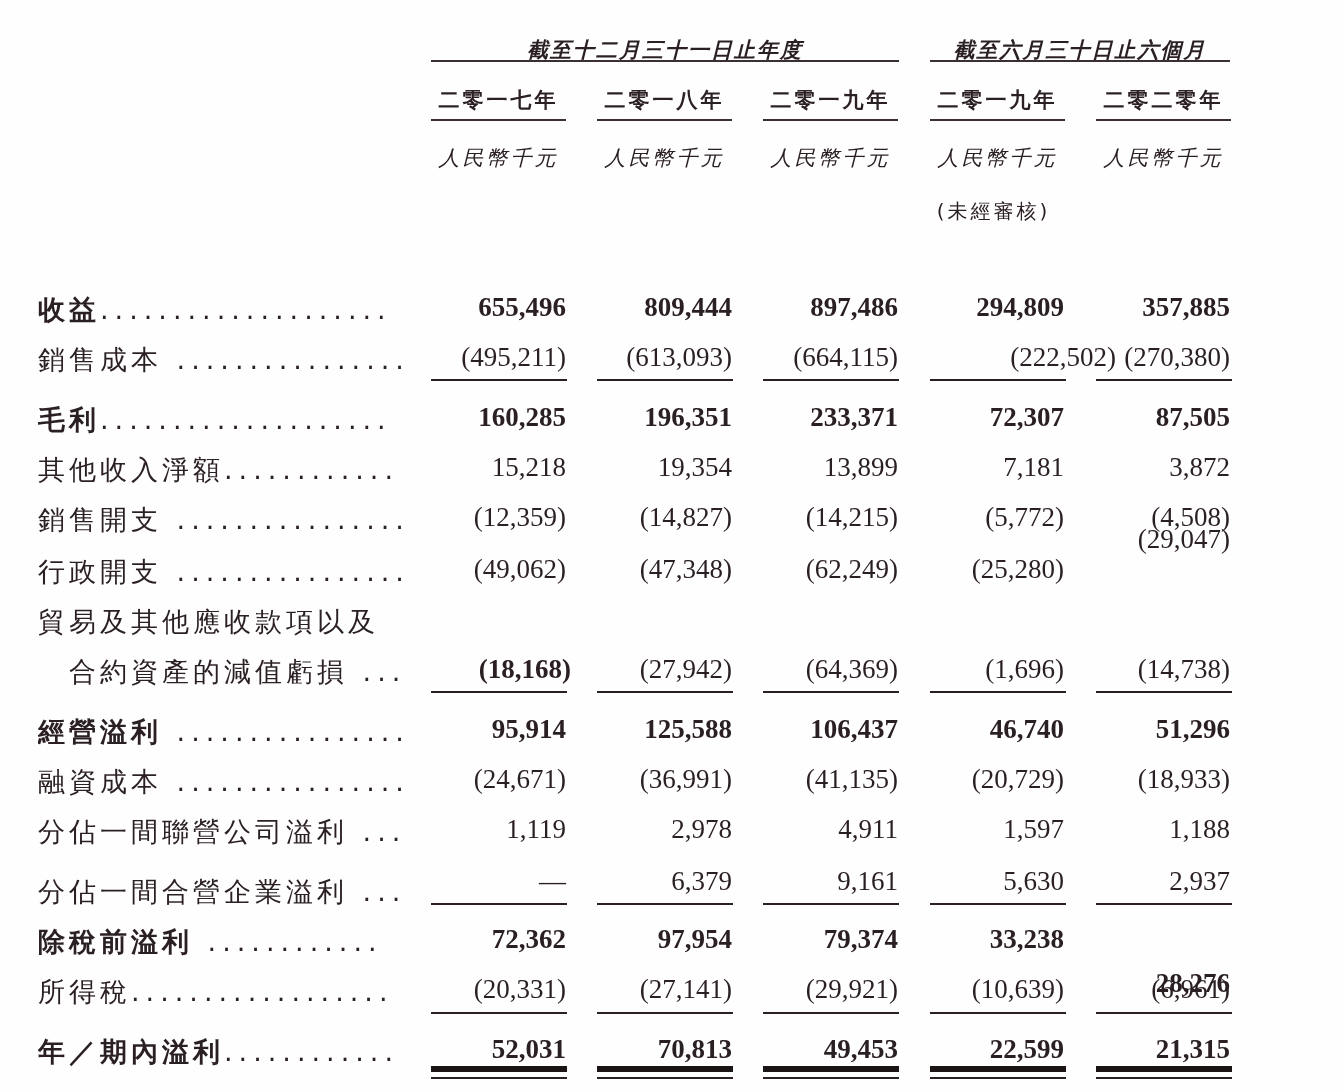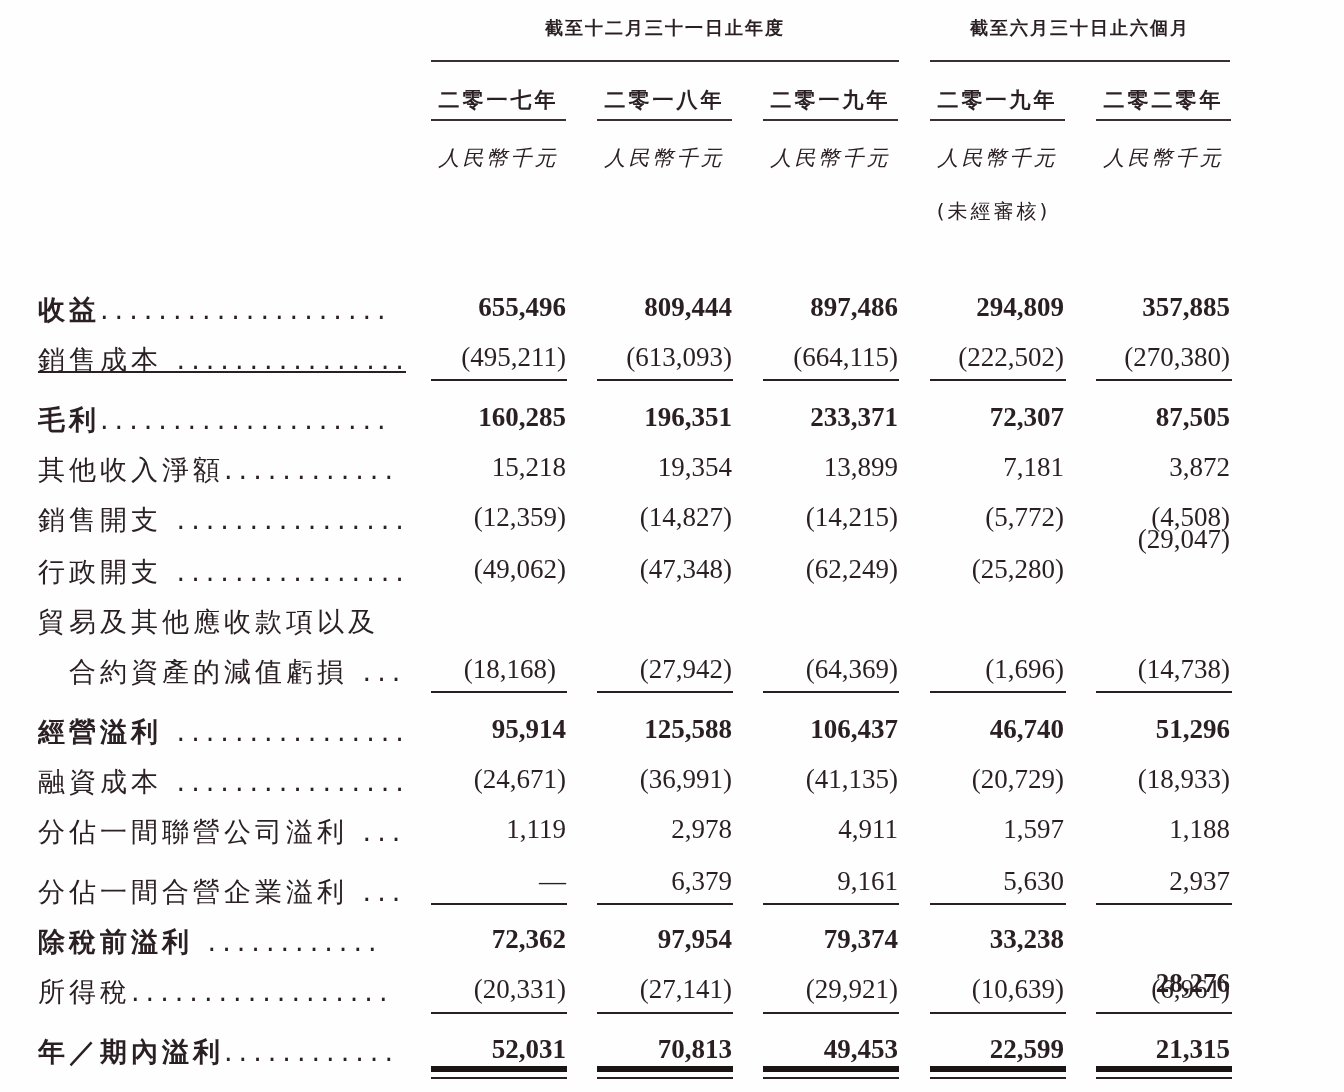--- a/index.html
+++ b/index.html
@@ -1,18 +1,18 @@
 <!DOCTYPE html>
 <html><head>
 <meta charset="utf-8">
 <style>
   html, body { margin:0; padding:0; background:#fefefe; }
   body { width:1344px; height:1092px; position:relative; overflow:hidden; color:#2a1f22;
          font-family:"DejaVu Sans", sans-serif; }
-  .grp-head { position:absolute; top:16px; height:32px; font-size:18px; font-weight:bold; text-align:center; letter-spacing:2px; }
+  .grp-head { position:absolute; top:36px; height:32px; font-size:21px; font-weight:bold; text-align:center; letter-spacing:2px;font-style:italic; }
   .grp-line { position:absolute; top:60px; height:2px; background:#3a3030; }
   .col-head { position:absolute; top:86px; height:32px; font-size:21px; font-weight:bold; text-align:center; letter-spacing:3px; }
   .col-line { position:absolute; top:119px; height:2px; background:#3a3030; }
   .unit { position:absolute; top:144px; font-size:21px; font-style:italic; text-align:center; letter-spacing:3px; }
   .note { position:absolute; top:198px; font-size:20px; text-align:center; letter-spacing:3px; }
   .label { position:absolute; left:38px; width:368px; font-size:27px; white-space:nowrap; overflow:hidden; letter-spacing:4px; }
   .label.bold { font-weight:bold; }
   .label .dots { letter-spacing:6px; }
   .val { position:absolute; font-family:"Liberation Serif", serif; font-size:27px; text-align:right; }
   .val.bold { font-weight:bold; }
@@ -48,25 +48,25 @@
 <div class="col-line" style="left:1096px;width:135px;"></div>
 <div class="unit" style="left:1096px;width:135px;">人民幣千元</div>
 
 <div id="rows">
     <div class="label bold" style="top: 292px;"><span>收益</span><span class="dots" style="font-weight: normal;">....................</span></div>
     <div class="val bold" style="top: 292px; left: 426px; width: 140px;">655,496</div>
     <div class="val bold" style="top: 292px; left: 592px; width: 140px;">809,444</div>
     <div class="val bold" style="top: 292px; left: 758px; width: 140px;">897,486</div>
     <div class="val bold" style="top: 292px; left: 924px; width: 140px;">294,809</div>
     <div class="val bold" style="top: 292px; left: 1090px; width: 140px;">357,885</div>
-    <div class="label" style="top: 342px; text-decoration: underline;"><span>銷售成本</span><span class="dots" style="font-weight: normal;"> ................</span></div>
+    <div class="label" style="top: 342px;"><span>銷售成本</span><span class="dots" style="font-weight: normal;"> ................</span></div>
     <div class="val" style="top: 342px; left: 426px; width: 140px;">(495,211)</div>
     <div class="val" style="top: 342px; left: 592px; width: 140px;">(613,093)</div>
     <div class="val" style="top: 342px; left: 758px; width: 140px;">(664,115)</div>
-    <div class="val" style="top: 342px; left: 924px; width: 140px;">(222,502)</div>
+    <div class="val" style="top: 342px; left: 976px; width: 140px;">(222,502)</div>
     <div class="val" style="top: 342px; left: 1090px; width: 140px;">(270,380)</div>
     <div class="label bold" style="top: 402px;"><span>毛利</span><span class="dots" style="font-weight: normal;">....................</span></div>
     <div class="val bold" style="top: 402px; left: 426px; width: 140px;">160,285</div>
     <div class="val bold" style="top: 402px; left: 592px; width: 140px;">196,351</div>
     <div class="val bold" style="top: 402px; left: 758px; width: 140px;">233,371</div>
     <div class="val bold" style="top: 402px; left: 924px; width: 140px;">72,307</div>
     <div class="val bold" style="top: 402px; left: 1090px; width: 140px;">87,505</div>
     <div class="label" style="top: 452px;"><span>其他收入淨額</span><span class="dots" style="font-weight: normal;">............</span></div>
     <div class="val" style="top: 452px; left: 426px; width: 140px;">15,218</div>
     <div class="val" style="top: 452px; left: 592px; width: 140px;">19,354</div>
@@ -85,21 +85,21 @@
     <div class="val" style="top: 554px; left: 758px; width: 140px;">(62,249)</div>
     <div class="val" style="top: 554px; left: 924px; width: 140px;">(25,280)</div>
     <div class="val" style="top: 524px; left: 1090px; width: 140px;">(29,047)</div>
     <div class="label" style="top: 604px;"><span>貿易及其他應收款項以及</span><span class="dots" style="font-weight: normal;"></span></div>
     <div class="val" style="top: 604px; left: 426px; width: 140px;"></div>
     <div class="val" style="top: 604px; left: 592px; width: 140px;"></div>
     <div class="val" style="top: 604px; left: 758px; width: 140px;"></div>
     <div class="val" style="top: 604px; left: 924px; width: 140px;"></div>
     <div class="val" style="top: 604px; left: 1090px; width: 140px;"></div>
     <div class="label" style="top: 654px;"><span>　合約資產的減值虧損</span><span class="dots" style="font-weight: normal;"> ...</span></div>
-    <div class="val" style="top: 654px; left: 416px; width: 140px;">(18,168)</div>
+    <div class="val" style="top: 654px; left: 431px; width: 140px; font-weight: bold;">(18,168)</div>
     <div class="val" style="top: 654px; left: 592px; width: 140px;">(27,942)</div>
     <div class="val" style="top: 654px; left: 758px; width: 140px;">(64,369)</div>
     <div class="val" style="top: 654px; left: 924px; width: 140px;">(1,696)</div>
     <div class="val" style="top: 654px; left: 1090px; width: 140px;">(14,738)</div>
     <div class="label bold" style="top: 714px;"><span>經營溢利</span><span class="dots" style="font-weight: normal;"> ................</span></div>
     <div class="val bold" style="top: 714px; left: 426px; width: 140px;">95,914</div>
     <div class="val bold" style="top: 714px; left: 592px; width: 140px;">125,588</div>
     <div class="val bold" style="top: 714px; left: 758px; width: 140px;">106,437</div>
     <div class="val bold" style="top: 714px; left: 924px; width: 140px;">46,740</div>
     <div class="val bold" style="top: 714px; left: 1090px; width: 140px;">51,296</div>

